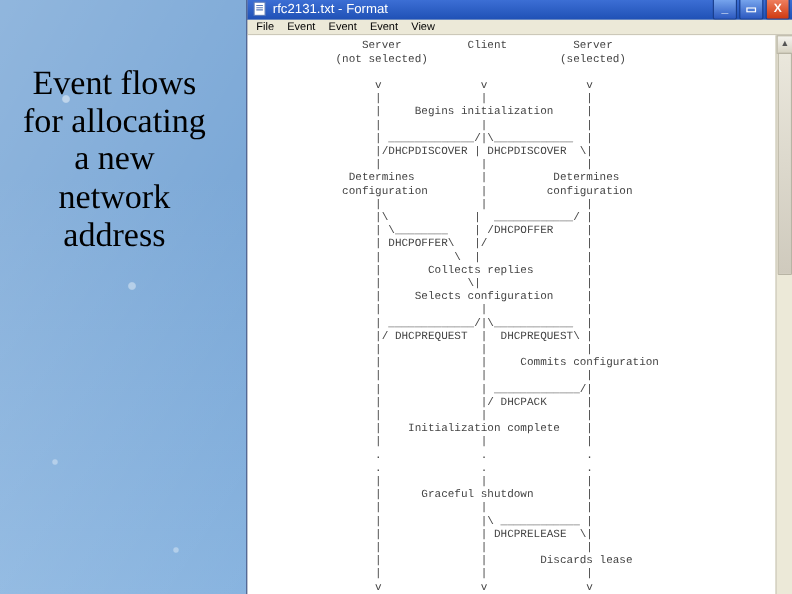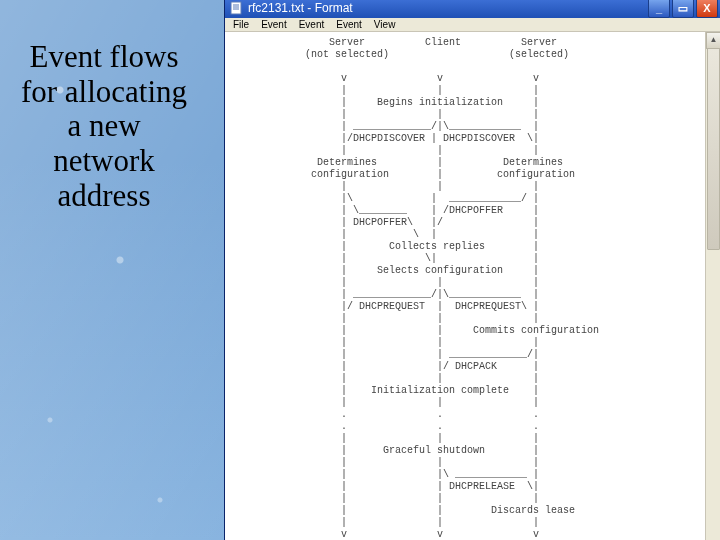--- a/index.html
+++ b/index.html
@@ -6,21 +6,21 @@
 .slide{position:relative;width:720px;height:540px;background:#7aa8d8}
 .slide::before{content:"";position:absolute;inset:0;
   background:
     radial-gradient(circle at 60px 90px,rgba(255,255,255,.45) 0 3px,transparent 4px),
     radial-gradient(circle at 120px 260px,rgba(255,255,255,.4) 0 3px,transparent 4px),
     radial-gradient(circle at 50px 420px,rgba(255,255,255,.35) 0 2px,transparent 3px),
     radial-gradient(circle at 160px 500px,rgba(255,255,255,.35) 0 2px,transparent 3px),
     linear-gradient(120deg,rgba(255,255,255,.25),rgba(120,170,220,0) 55%),
     linear-gradient(0deg,#87b3df 0%,#6c9ed2 70%);
 }
-.caption{position:absolute;left:14px;top:40px;width:180px;color:#000;font-family:"Times New Roman",serif;font-size:31px;line-height:1.12;text-align:center}
+.caption{position:absolute;left:14px;top:58px;width:180px;color:#000;font-family:"Times New Roman",serif;font-size:31px;line-height:1.12;text-align:center}
 .notepad{position:absolute;left:224px;top:-3px;right:-2px;bottom:-2px;display:flex;flex-direction:column;background:#ece9d8;border:1px solid #0a246a}
 .titlebar{height:24px;background:linear-gradient(#3f72d8,#1f50b5);display:flex;align-items:center;padding:0 3px 0 4px;color:#fff;font-size:12px}
 .tb-ico{width:14px;height:14px;margin-right:5px;display:inline-block}
 .tb-ico svg{display:block}
 .title-txt{flex:1;white-space:nowrap;overflow:hidden}
 .win-btns{display:flex;gap:2px}
 .wbtn{width:20px;height:18px;border:1px solid #1a3e8a;border-radius:2px;display:flex;align-items:center;justify-content:center;font-size:11px;font-weight:bold;color:#fff}
 .min,.max{background:linear-gradient(#7aa8ef,#2c59c0)}
 .close{background:linear-gradient(#f08262,#cf3910)}
 .menubar{height:18px;background:#ece9d8;border-bottom:1px solid #c9c5b6;display:flex;align-items:center;padding:0 2px;font-size:10px;color:#000}

